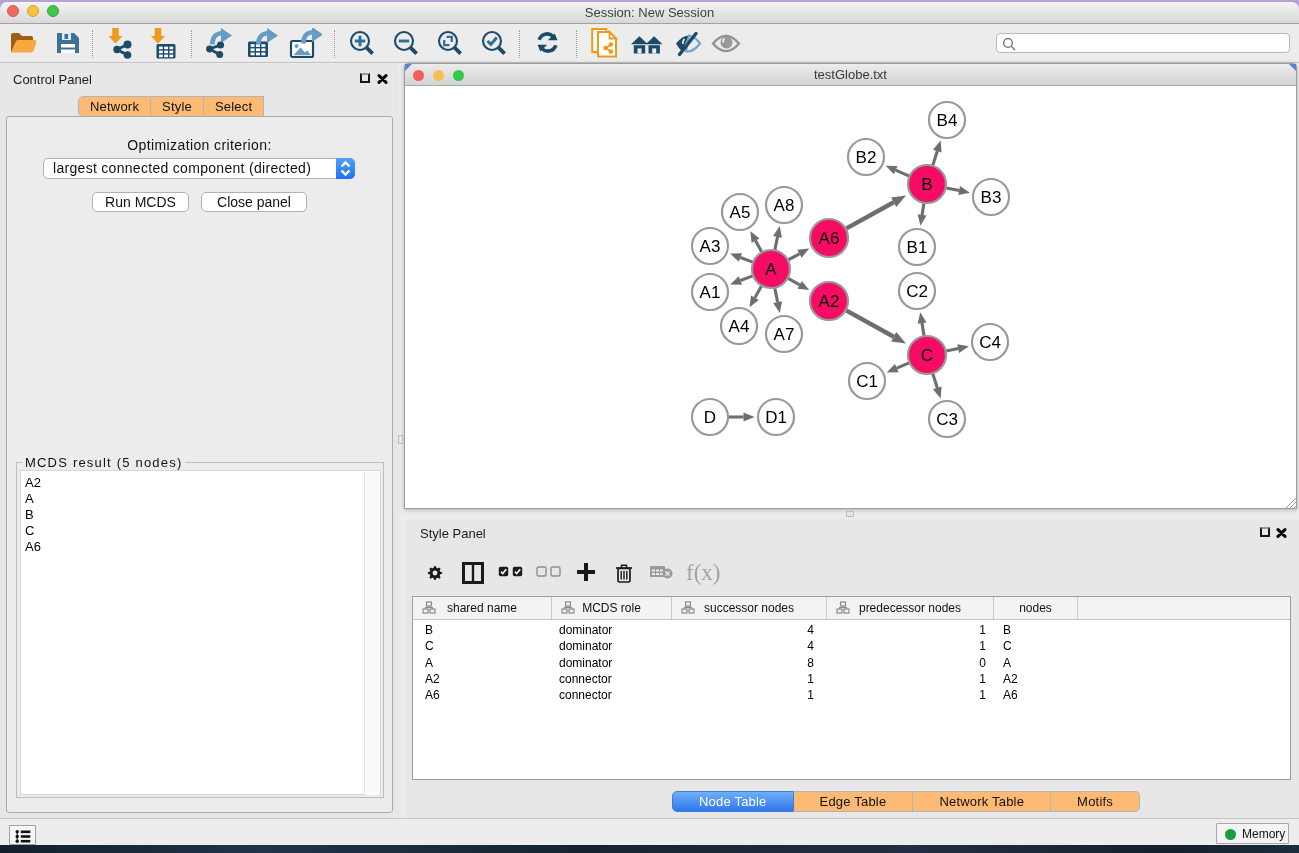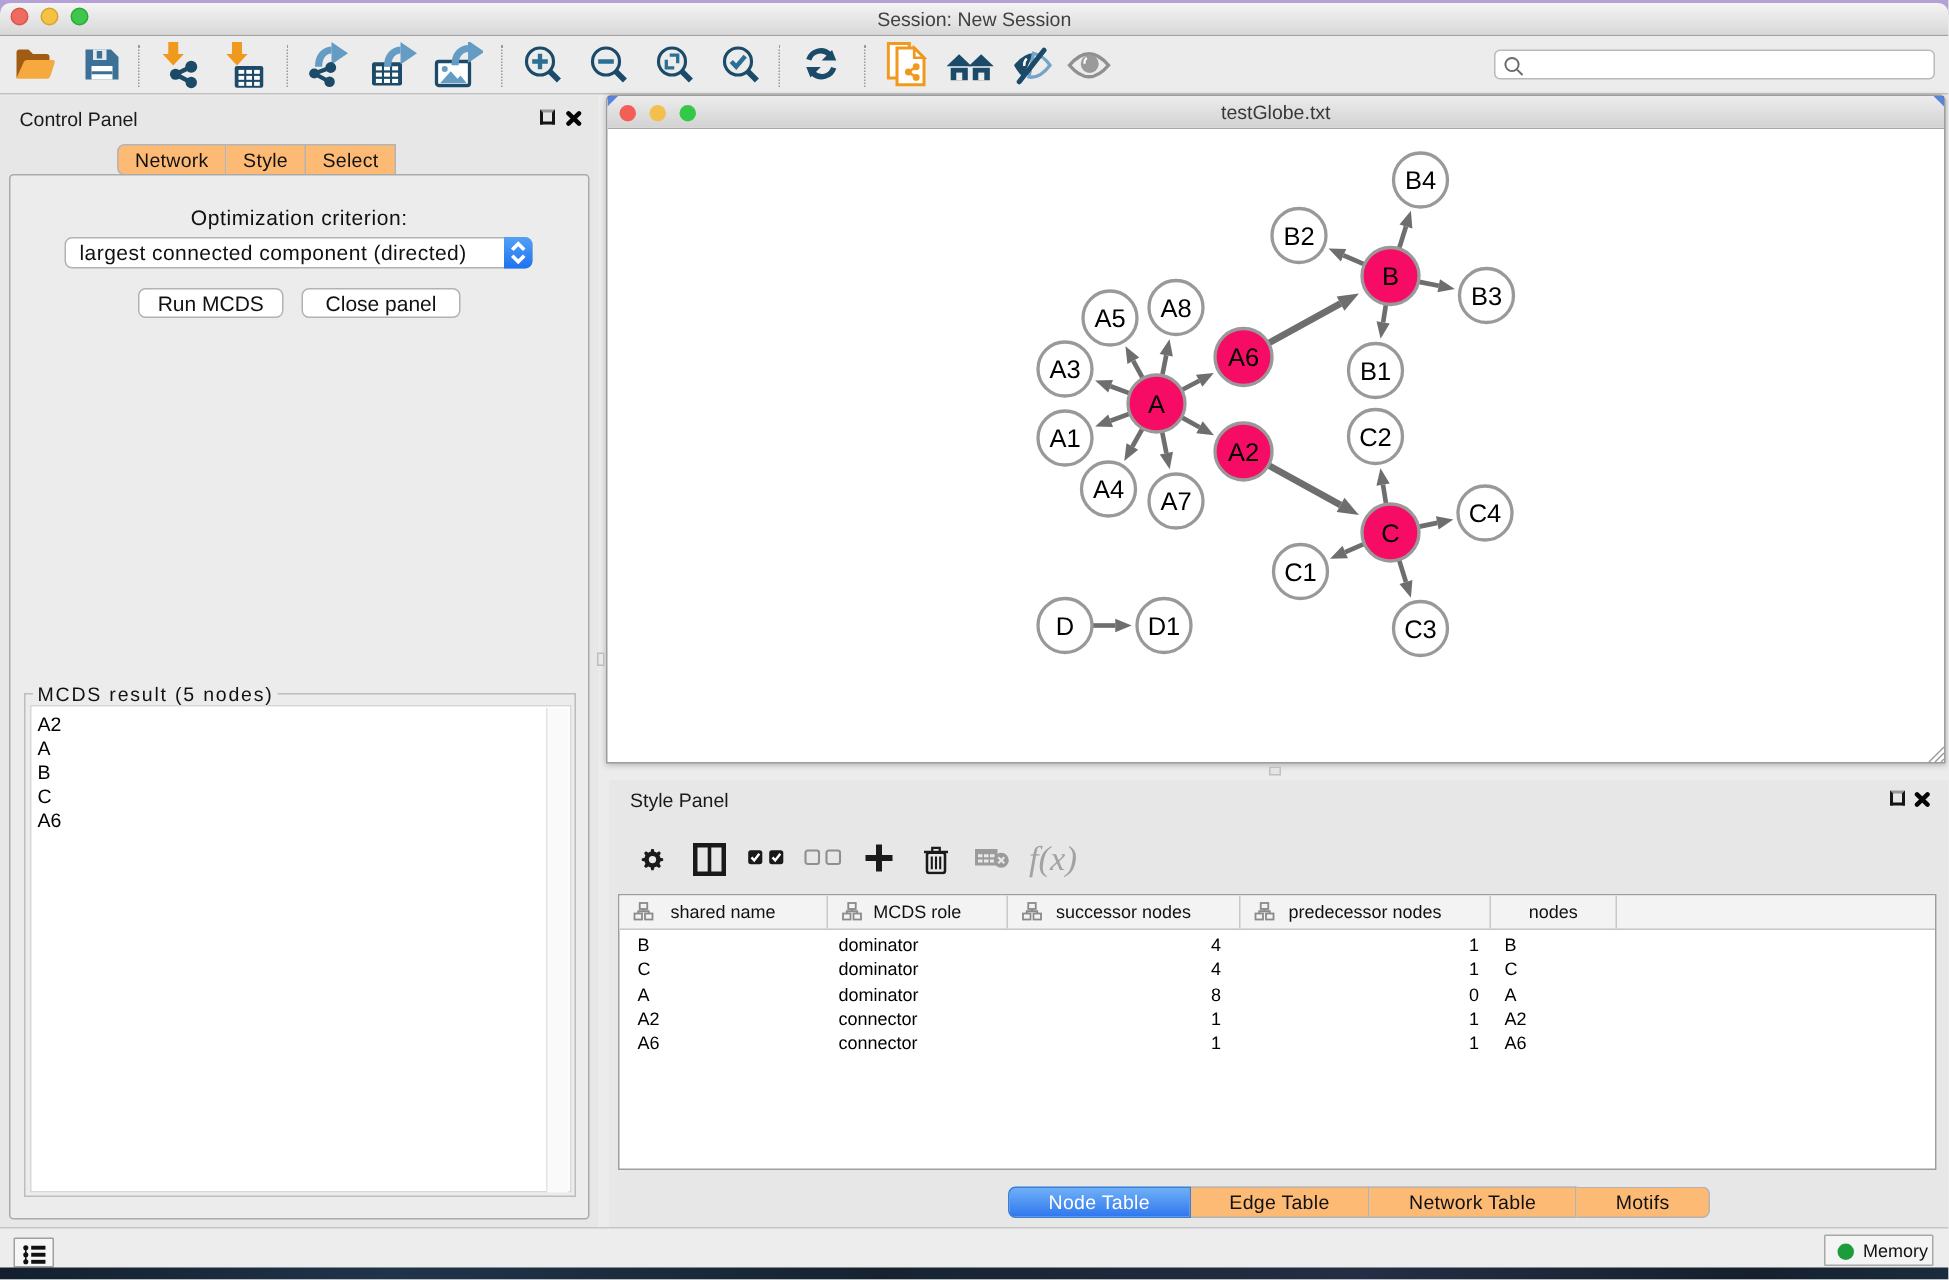--- a/index.html
+++ b/index.html
@@ -412,21 +412,21 @@
           <rect x="3" y="5.5" width="3" height="2"></rect>
           <rect x="7" y="5.5" width="3" height="2"></rect>
           <rect x="11" y="5.5" width="3" height="2"></rect>
           <rect x="3" y="9" width="3" height="2"></rect>
           <rect x="7" y="9" width="3" height="2"></rect>
           <rect x="11" y="9" width="3" height="2"></rect>
         </g>
 <circle cx="18.5" cy="9.5" r="5" fill="#9b9b9b"></circle>
         <path d="M16.5 7.5 L20.5 11.5 M20.5 7.5 L16.5 11.5" stroke="#e9e9e9" stroke-width="1.4"></path>
       </svg>
-<div class="abs" style="left:274px;top:14px;width:40px;height:26px;font-family:'Liberation Serif',serif;font-style:italic;font-size:23px;color:#a2a2a2;">f(x)</div>
+<div class="abs" style="left:274px;top:14px;width:40px;height:26px;font-family:'Liberation Serif',serif;font-size:23px;color:#a2a2a2;">f(x)</div>
     </div>
   <div id="tbox">
     <div id="thead">
         <div class="hcell" style="left:0px;width:139px;"><svg style="position:absolute;left:9px;top:4px" width="14" height="14" viewBox="0 0 14 14">
             <g fill="none" stroke="#8a8a8a" stroke-width="1.2">
               <rect x="4.5" y="1" width="5" height="4"></rect>
               <rect x="1" y="8" width="5" height="4"></rect>
               <rect x="8" y="8" width="5" height="4"></rect>
               <path d="M7 5 L7 6.5 M3.5 8 L3.5 6.5 L10.5 6.5 L10.5 8"></path>
             </g>

